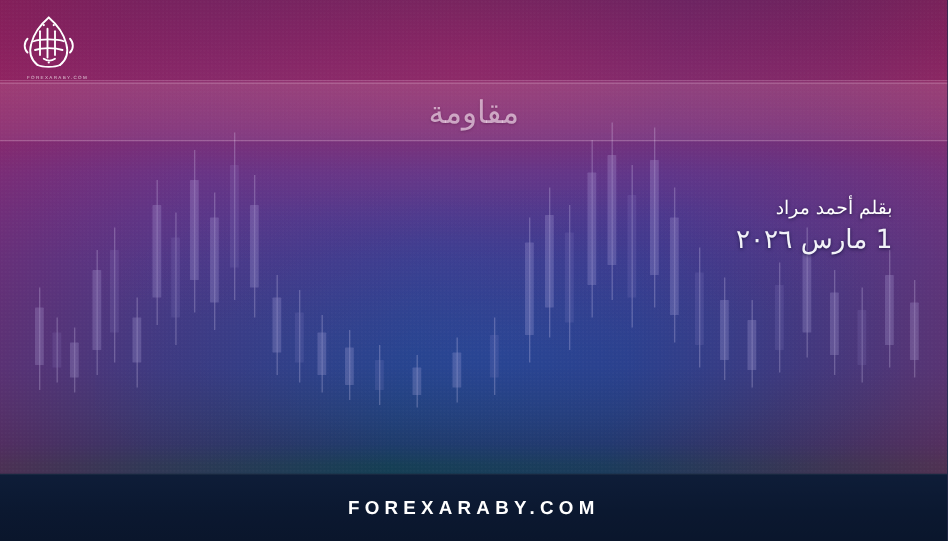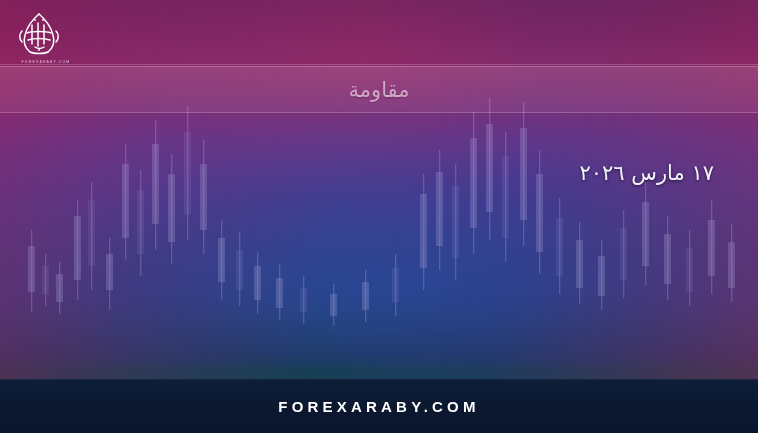--- a/index.html
+++ b/index.html
@@ -63,21 +63,21 @@
 
   
   .band-res{
     position:absolute;left:0;top:66px;width:758px;height:45px;
     background:linear-gradient(180deg, rgba(255,225,240,0.13), rgba(255,215,235,0.07));
     border-top:1px solid rgba(255,225,245,0.30);
     border-bottom:1px solid rgba(255,225,245,0.17);
     display:flex;align-items:center;justify-content:center;
   }
   .band-res-label{
-    font-size:21px;color:rgba(255,238,248,0.62);
+    font-size:25px;color:rgba(255,238,248,0.62);
     letter-spacing:2px;direction:rtl;
     font-family:"DejaVu Sans",sans-serif;
     text-shadow:0 1px 2px rgba(60,10,50,0.3);
   }
   .band-sup{
     position:absolute;left:0;top:341px;width:758px;height:39px;
     background:linear-gradient(180deg, rgba(16,120,105,0.55), rgba(8,86,80,0.62));
     border-top:1px solid rgba(150,220,225,0.33);
     display:flex;align-items:center;justify-content:center;
   }
@@ -341,20 +341,21 @@
       <g fill="#ffffff">
         <circle cx="27" cy="9" r="0.9"></circle>
         <circle cx="35" cy="9" r="0.9"></circle>
         <circle cx="31" cy="39" r="0.9"></circle>
       </g>
     </svg>
     <div class="logo-url">FOREXARABY.COM</div>
   </div>
 
   <div class="textblock">
-    <div class="dateline">١٧ مارس ٢٠٢٦</div>
+    <div class="byline">بقلم أحمد مراد</div>
+    <div class="dateline">1 مارس ٢٠٢٦</div>
   </div>
 
   <div class="footer">
     <span class="footer-text">FOREXARABY.COM</span>
   </div>
 
 </div>
 
 </body></html>

